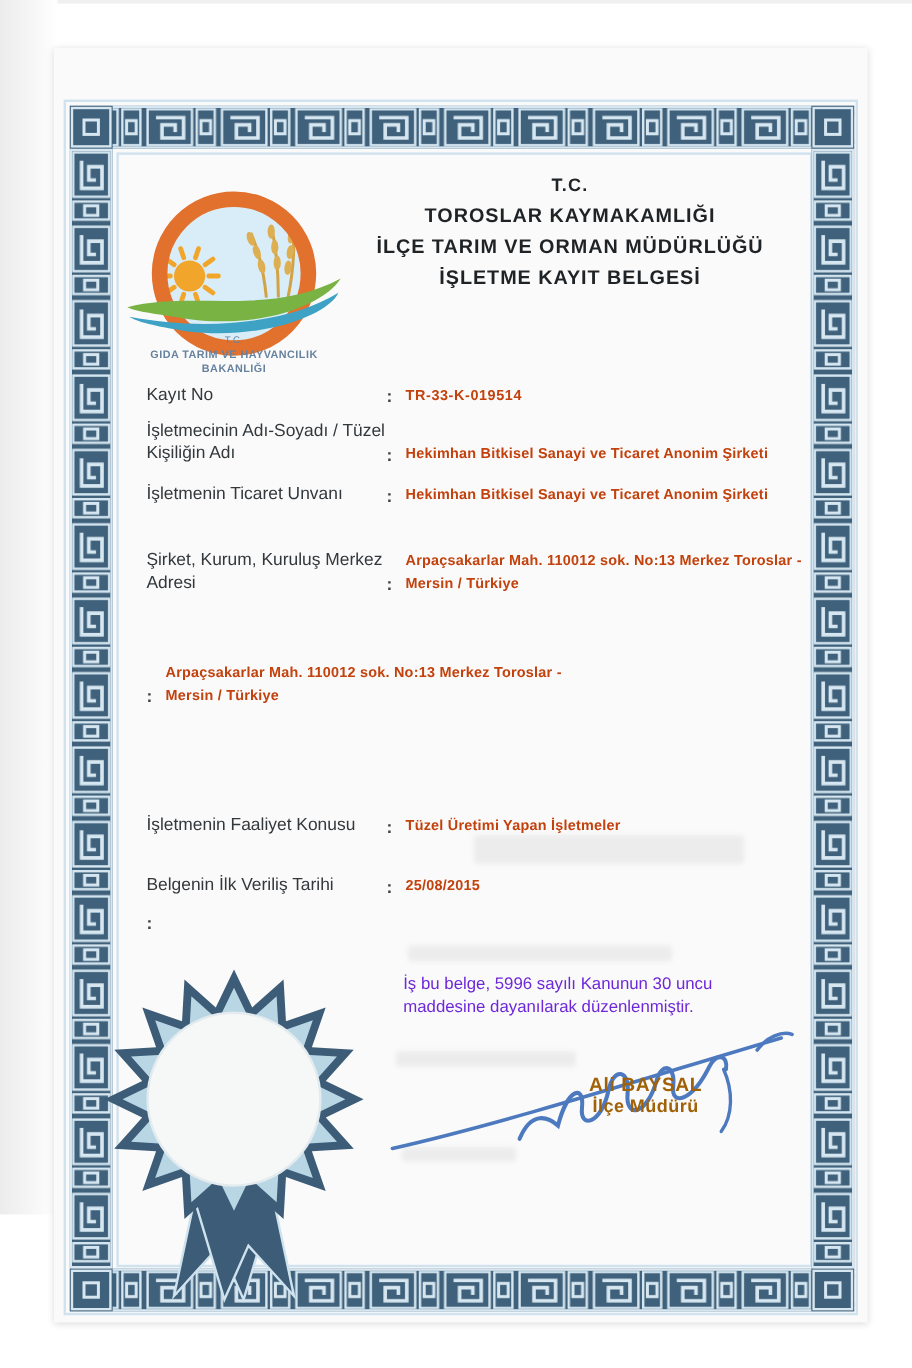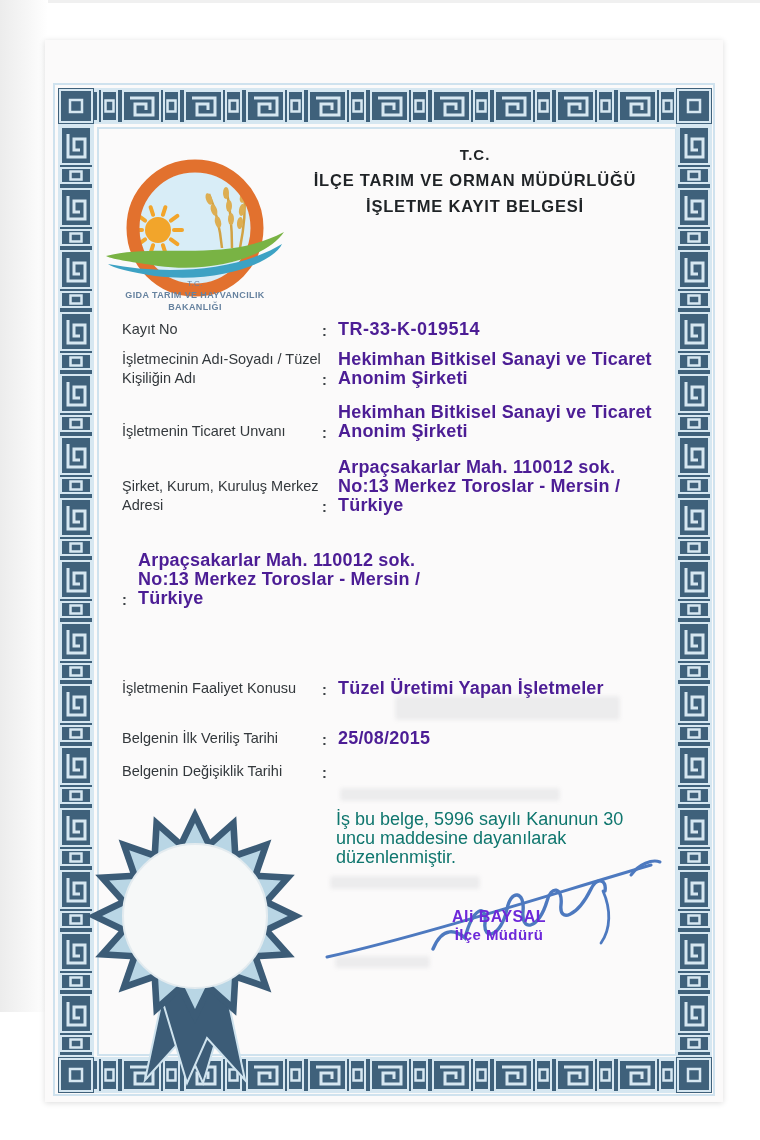--- a/index.html
+++ b/index.html
@@ -16,24 +16,24 @@
   .frame-inner{left:97px;top:127px;width:576px;height:925px;border:2px solid #cfe2ee;}
   .band{position:absolute;display:block;}
   
   .header{left:295px;top:143px;width:360px;text-align:center;color:#1f2326;}
   .h-tc{font-size:15px;font-weight:bold;letter-spacing:1px;line-height:24px;}
   .h-line{font-size:16.5px;font-weight:bold;letter-spacing:.8px;line-height:26px;}
   
   .row{position:absolute;left:122px;width:548px;display:flex;align-items:flex-end;color:#33383c;}
   .row .lbl{width:200px;font-size:14.5px;line-height:19px;flex:none;}
   .row .col{width:16px;flex:none;font-size:14.5px;font-weight:bold;color:#3c4246;}
-  .row .val{width:332px;font-size:18px;font-weight:bold;line-height:19px;color:#4c1d95;letter-spacing:.2px;}
-  
-  .legal{left:336px;top:810px;width:325px;font-size:18px;line-height:19px;color:#0f766e;}
-  .signer{left:409px;top:896px;width:180px;text-align:center;color:#6d28d9;margin-top:12px;}
+  .row .val{width:332px;font-size:12px;font-weight:bold;line-height:19px;color:#c2410c;letter-spacing:.2px;}
+  
+  .legal{left:336px;top:810px;width:325px;font-size:14px;line-height:19px;color:#6d28d9;}
+  .signer{left:448px;top:896px;width:180px;text-align:center;color:#a16207;}
   .signer .nm{font-size:16px;font-weight:bold;letter-spacing:.5px;}
   .signer .tt{font-size:15px;font-weight:bold;letter-spacing:.4px;}
   .ghost{position:absolute;background:rgba(110,115,125,.10);filter:blur(2px);border-radius:3px;}
   .logo-tx{font-size:9px;fill:#66829f;letter-spacing:.4px;font-weight:bold;}
   .logo-tx-s{font-size:8px;fill:#66829f;letter-spacing:.3px;}
 </style>
 </head>
 <body>
 
 <div id="stage">
@@ -128,20 +128,21 @@
     <circle cx="95" cy="76" r="62" fill="none" stroke="#e2712e" stroke-width="13"></circle>
     <path d="M6,104 C60,90 124,112 184,80 C170,102 118,122 58,114 C34,110 14,108 6,104 Z" fill="#79b344"></path>
     <path d="M8,112 C70,124 140,118 182,92 C174,110 120,132 55,124 C30,120 13,116 8,112 Z" fill="#3da2c4"></path>
     <text class="logo-tx-s" x="95" y="134" text-anchor="middle">T.C.</text>
     <text class="logo-tx" x="95" y="146" text-anchor="middle">GIDA TARIM VE HAYVANCILIK</text>
     <text class="logo-tx" x="95" y="158" text-anchor="middle">BAKANLIĞI</text>
   </svg>
 
   <div class="abs header">
     <div class="h-tc">T.C.</div>
+    <div class="h-line">TOROSLAR KAYMAKAMLIĞI</div>
     <div class="h-line">İLÇE TARIM VE ORMAN MÜDÜRLÜĞÜ</div>
     <div class="h-line">İŞLETME KAYIT BELGESİ</div>
   </div>
 
   <div class="row" style="top:320px">
     <div class="lbl">Kayıt No</div>
     <div class="col">:</div>
     <div class="val" style="letter-spacing:.5px">TR-33-K-019514</div>
   </div>
   <div class="row" style="top:350px">
@@ -167,21 +168,20 @@
     <div class="lbl">İşletmenin Faaliyet Konusu</div>
     <div class="col">:</div>
     <div class="val">Tüzel Üretimi Yapan İşletmeler</div>
   </div>
   <div class="row" style="top:729px">
     <div class="lbl">Belgenin İlk Veriliş Tarihi</div>
     <div class="col">:</div>
     <div class="val">25/08/2015</div>
   </div>
   <div class="row" style="top:762px">
-    <div class="lbl">Belgenin Değişiklik Tarihi</div>
     <div class="col">:</div>
     <div class="val"></div>
   </div>
 
   <div class="ghost" style="left:395px;top:696px;width:225px;height:24px"></div>
   <div class="ghost" style="left:340px;top:788px;width:220px;height:13px"></div>
   <div class="ghost" style="left:330px;top:876px;width:150px;height:13px"></div>
   <div class="ghost" style="left:335px;top:956px;width:95px;height:12px"></div>
 
   <div class="abs legal">İş bu belge, 5996 sayılı Kanunun 30 uncu maddesine dayanılarak düzenlenmiştir.</div>

